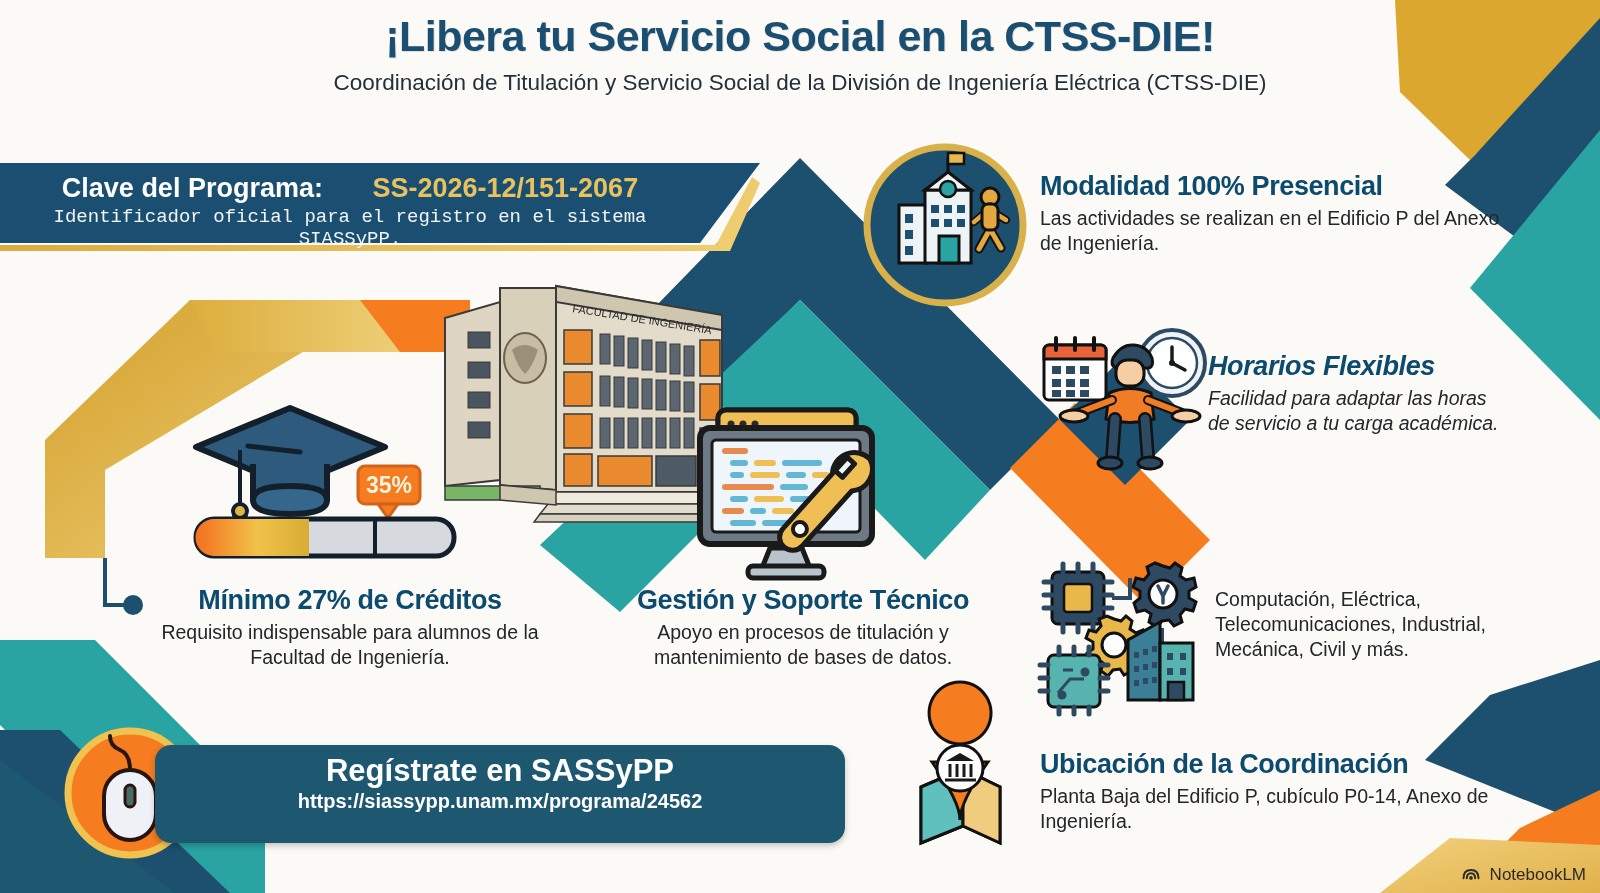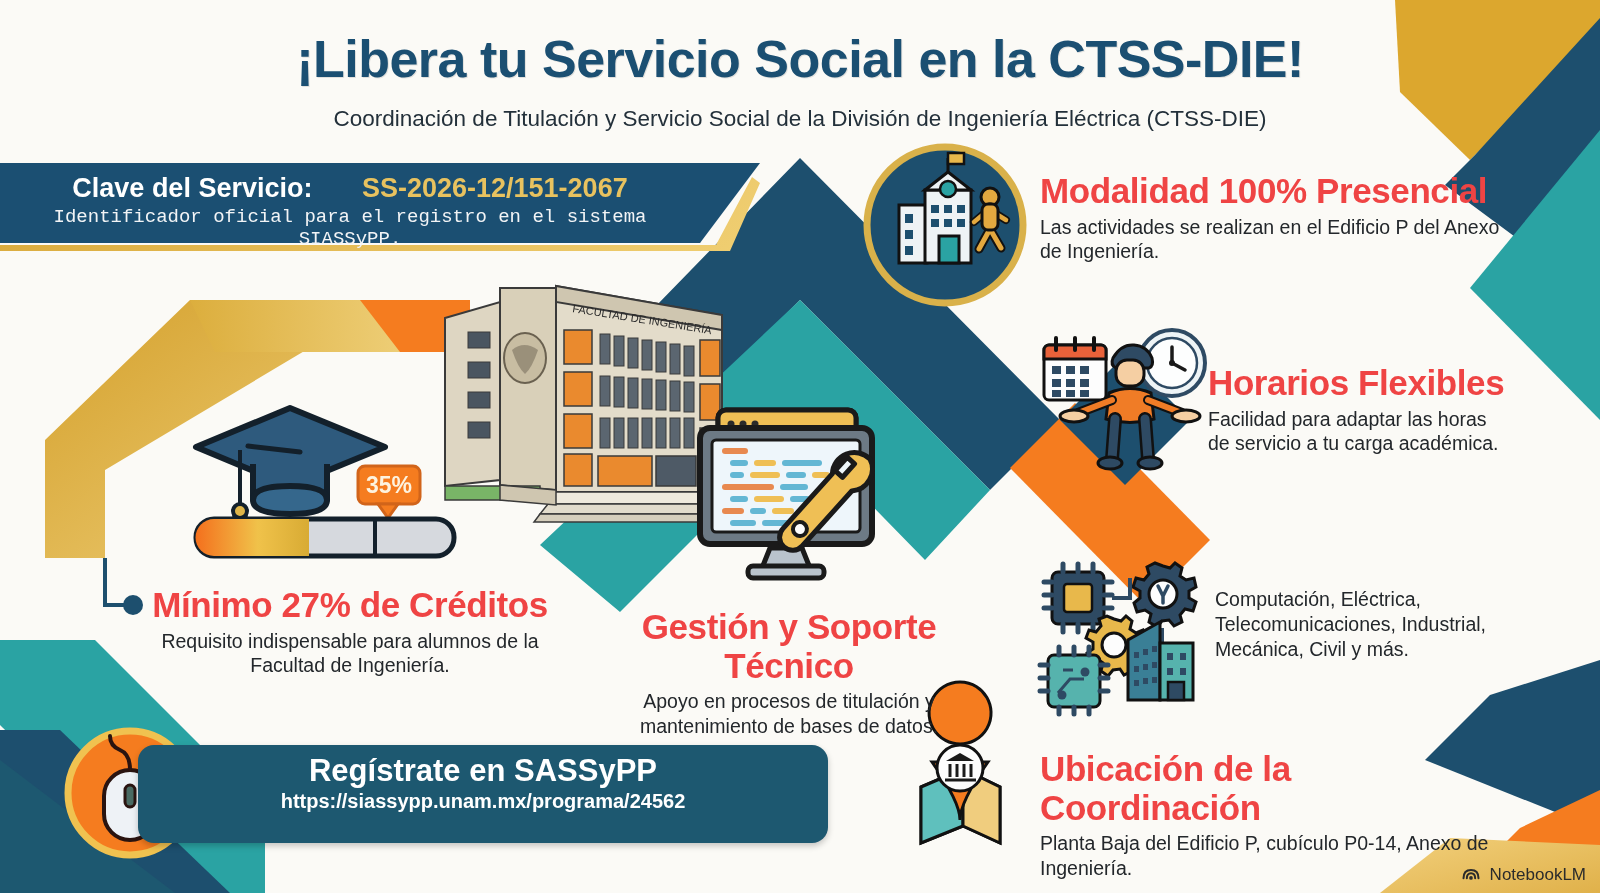--- a/index.html
+++ b/index.html
@@ -7,22 +7,22 @@
   #poster{
     position:relative;width:1600px;height:893px;overflow:hidden;
     background:#fbfaf6;
   }
   .layer{position:absolute;inset:0;pointer-events:none;}
   svg.bg{position:absolute;left:0;top:0;width:1600px;height:893px;}
 
   
   .header{position:absolute;left:0;top:14px;width:1600px;text-align:center;}
   .title{
-    font-size:52px;font-weight:bold;color:#1b4f72;letter-spacing:-.5px;
-    line-height:1.05;margin:18px;
+    font-size:43px;font-weight:bold;color:#1b4f72;letter-spacing:-.5px;
+    line-height:1.05;margin:0;
     text-shadow:1px 1px 0 rgba(0,0,0,.10);
   }
   .subtitle{
     font-size:22.5px;color:#23303a;margin-top:10px;line-height:1.2;
   }
 
   
   .keybanner{position:absolute;left:0;top:163px;width:760px;height:96px;}
   .keybanner .kb-inner{
     position:absolute;left:0;top:0;width:760px;height:80px;
@@ -35,27 +35,27 @@
     background:linear-gradient(135deg,#d9a93a,#f0cf73);
     clip-path:polygon(0 82px, 730px 82px, 760px 14px, 752px 8px, 716px 76px, 0 76px);
   }
   .kb-text{position:absolute;left:0;top:10px;width:700px;text-align:center;}
   .kb-line1{font-size:27px;font-weight:bold;color:#ffffff;line-height:1.15;}
   .kb-line1 .code{color:#e8c25f;margin-left:42px;}
   .kb-line2{font-size:19px;color:#f2f4f6;margin-top:2px;font-family:Liberation Mono, monospace;}
 
   
   .block{position:absolute;}
-  .bh{font-size:35px;font-weight:bold;color:#ef4444;line-height:1.1;letter-spacing:-.4px;}
+  .bh{font-size:27px;font-weight:bold;color:#0c4a6e;line-height:1.1;letter-spacing:-.4px;}
   .bd{font-size:19.5px;color:#23272b;line-height:1.28;margin-top:4px;}
   .center{text-align:center;}
 
   
   .cta{
-    position:absolute;left:138px;top:745px;width:690px;height:98px;
+    position:absolute;left:155px;top:745px;width:690px;height:98px;
     background:#1d5870;border-radius:16px;
     box-shadow:0 3px 6px rgba(0,0,0,.22);
   }
   .cta-t1{font-size:31px;font-weight:bold;color:#ffffff;text-align:center;margin-top:8px;line-height:1.15;}
   .cta-t2{font-size:20px;font-weight:bold;color:#ffffff;text-align:center;line-height:1.2;}
 
   
   .wm{
     position:absolute;right:14px;bottom:8px;display:flex;align-items:center;gap:9px;
     color:#2b2b2b;font-size:17px;
@@ -114,21 +114,21 @@
   <div class="header">
     <div class="title">¡Libera tu Servicio Social en la CTSS-DIE!</div>
     <div class="subtitle">Coordinación de Titulación y Servicio Social de la División de Ingeniería Eléctrica (CTSS-DIE)</div>
   </div>
 
   <div class="keybanner">
     <div class="kb-gold"></div>
     <div class="kb-inner"></div>
     <div class="kb-text">
       <div class="kb-line1">
-        <span>Clave del Servicio:</span>
+        <span>Clave del Programa:</span>
         <span class="code">SS-2026-12/151-2067</span>
       </div>
       <div class="kb-line2">Identificador oficial para el registro en el sistema SIASSyPP.</div>
     </div>
   </div>
 
   <svg class="layer" viewBox="0 0 1600 893">
 
     <g>
       <circle cx="945" cy="225" r="78" fill="#1d4f6e" stroke="#d9b14a" stroke-width="7"></circle>
@@ -429,35 +429,35 @@
 
     <path d="M105 558 L105 605 L128 605" stroke="#1d4f6e" stroke-width="4" fill="none"></path>
     <circle cx="133" cy="605" r="10" fill="#1d4f6e"></circle>
   </svg>
 
   <div class="block" style="left:1040px;top:172px;width:470px;">
     <div class="bh">Modalidad 100% Presencial</div>
     <div class="bd">Las actividades se realizan en el Edificio P del Anexo de Ingeniería.</div>
   </div>
 
-  <div class="block" style="left:1208px;top:364px;width:300px;">
+  <div class="block" style="left:1208px;top:352px;width:300px;font-style:italic;">
     <div class="bh">Horarios Flexibles</div>
     <div class="bd">Facilidad para adaptar las horas de servicio a tu carga académica.</div>
   </div>
 
   <div class="block" style="left:1215px;top:583px;width:335px;">
     <div class="bd">Computación, Eléctrica, Telecomunicaciones, Industrial, Mecánica, Civil y más.</div>
   </div>
 
   <div class="block center" style="left:140px;top:586px;width:420px;">
     <div class="bh">Mínimo 27% de Créditos</div>
     <div class="bd">Requisito indispensable para alumnos de la Facultad de Ingeniería.</div>
   </div>
 
-  <div class="block center" style="left:584px;top:586px;width:410px;margin-top:22px;">
+  <div class="block center" style="left:598px;top:586px;width:410px;">
     <div class="bh">Gestión y Soporte Técnico</div>
     <div class="bd">Apoyo en procesos de titulación y mantenimiento de bases de datos.</div>
   </div>
 
   <div class="block" style="left:1040px;top:750px;width:470px;">
     <div class="bh">Ubicación de la Coordinación</div>
     <div class="bd">Planta Baja del Edificio P, cubículo P0-14, Anexo de Ingeniería.</div>
   </div>
 
   <div class="cta">

